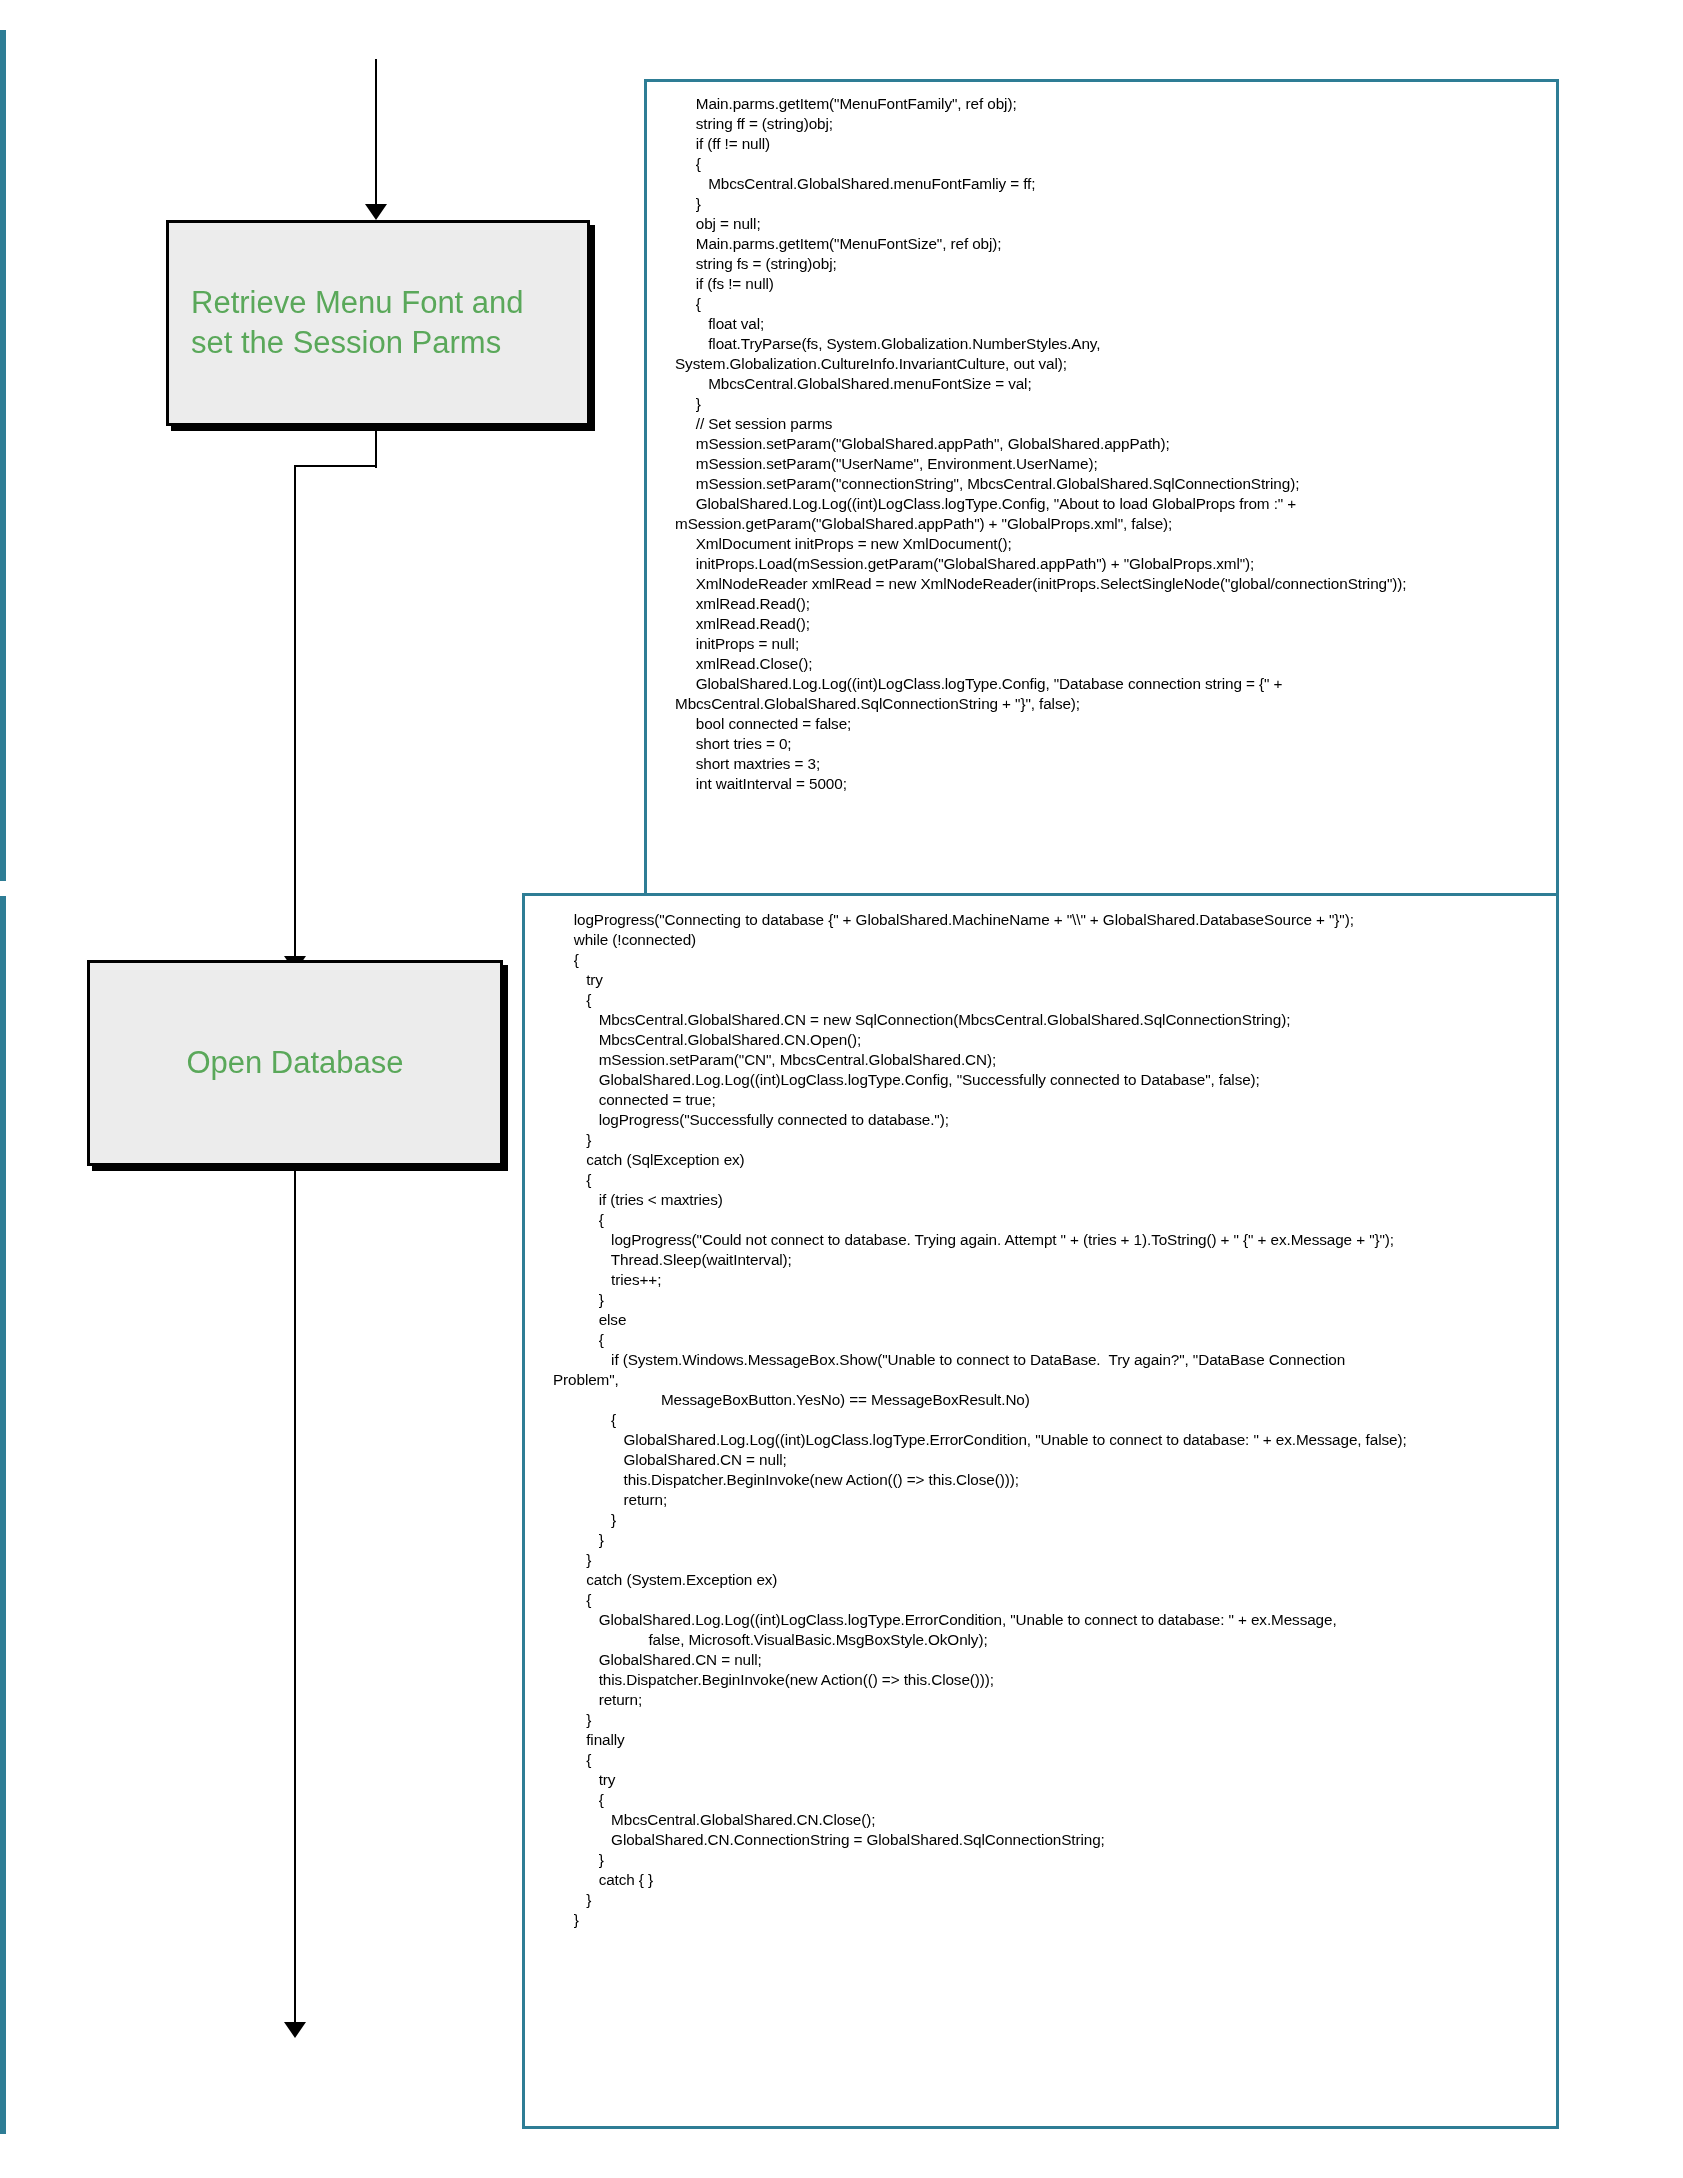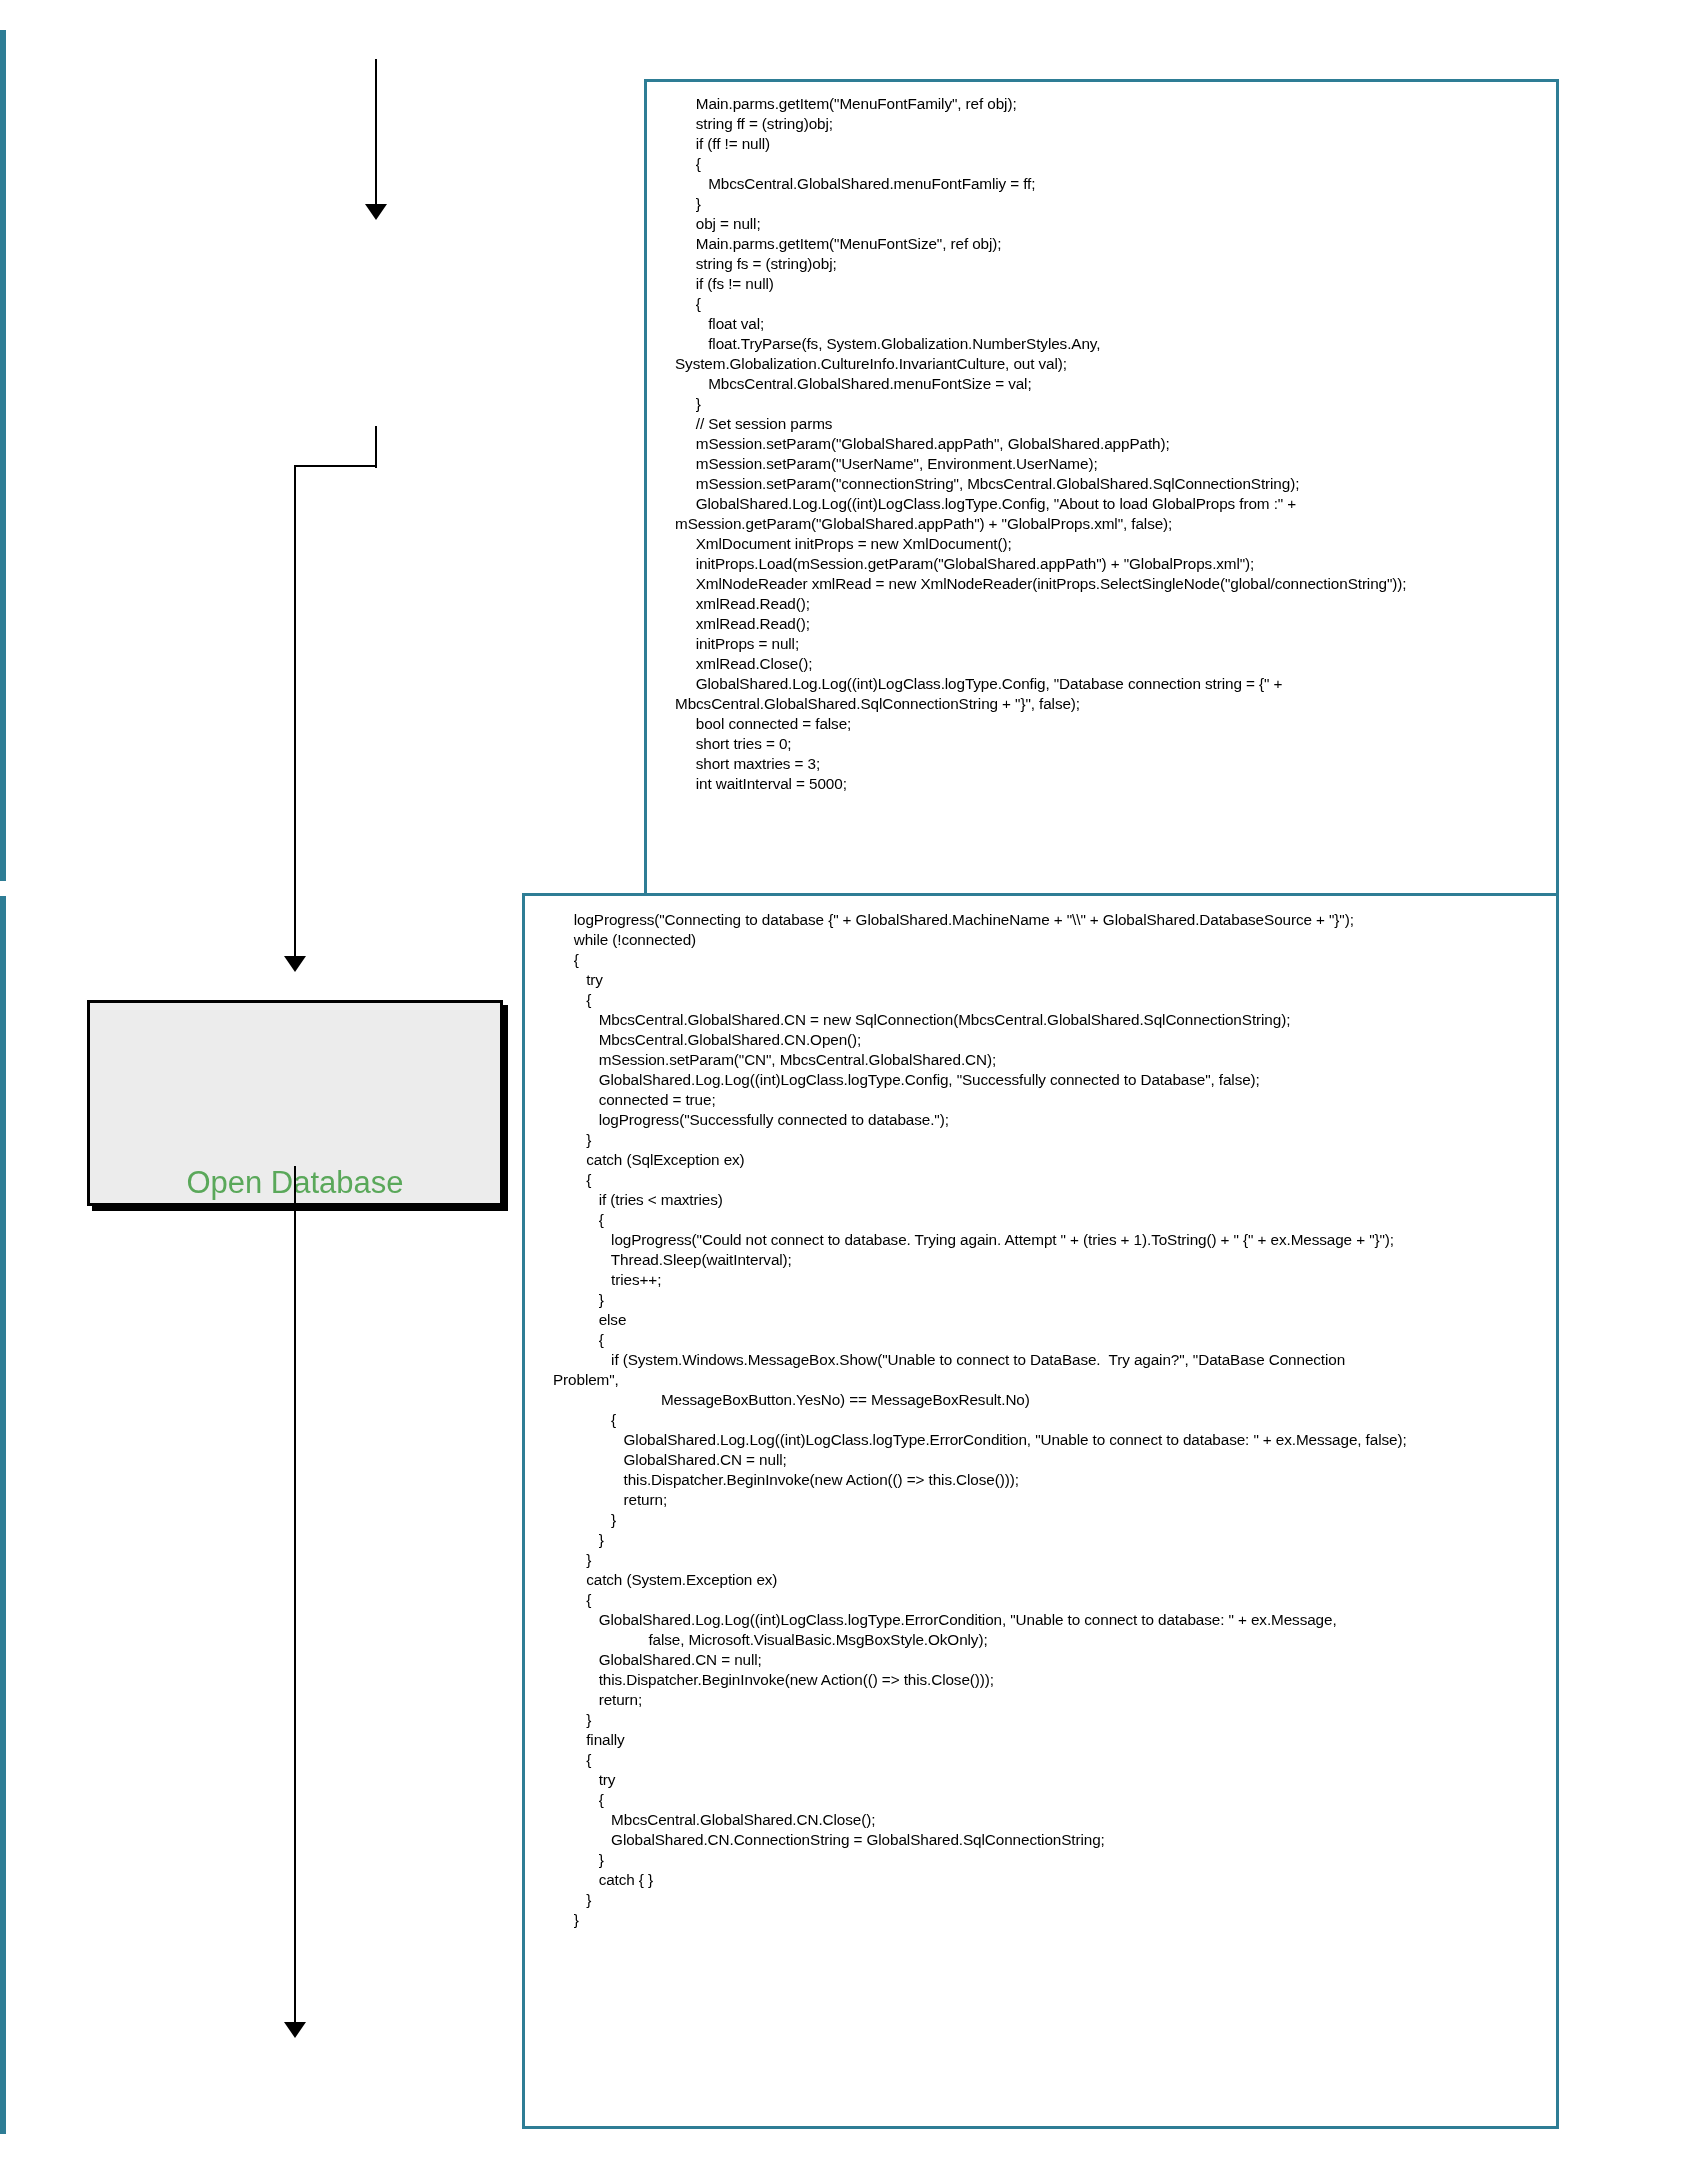--- a/index.html
+++ b/index.html
@@ -53,24 +53,23 @@
   }
 
   #box-retrieve-font {
     left: 166px;
     top: 220px;
     width: 424px;
     height: 206px;
   }
   #box-open-database {
     left: 87px;
-    top: 1000px;
+    top: 960px;
     width: 416px;
     height: 206px;
-    align-items: flex-end;
   }
   #box-open-database .process-label {
     width: 100%;
     text-align: center;
   }
 
   
   .conn-line {
     position: absolute;
     background: #000000;
@@ -144,20 +143,24 @@
 <body>
 
 <div id="canvas">
 
   <div class="edge-rule" id="edge-rule-top"></div>
   <div class="edge-rule" id="edge-rule-bottom"></div>
 
   <div class="conn-line conn-v" id="conn-in-v"></div>
   <div class="arrow-down" id="arrow-in"></div>
 
+  <div class="process-box" id="box-retrieve-font">
+    <div class="process-label">Retrieve Menu Font and
+set the Session Parms</div>
+  </div>
 
   <div class="conn-line conn-v" id="conn-mid-v1"></div>
   <div class="conn-line conn-h" id="conn-mid-h"></div>
   <div class="conn-line conn-v" id="conn-mid-v2"></div>
   <div class="arrow-down" id="arrow-mid"></div>
 
   <div class="process-box" id="box-open-database">
     <div class="process-label">Open Database</div>
   </div>
 

